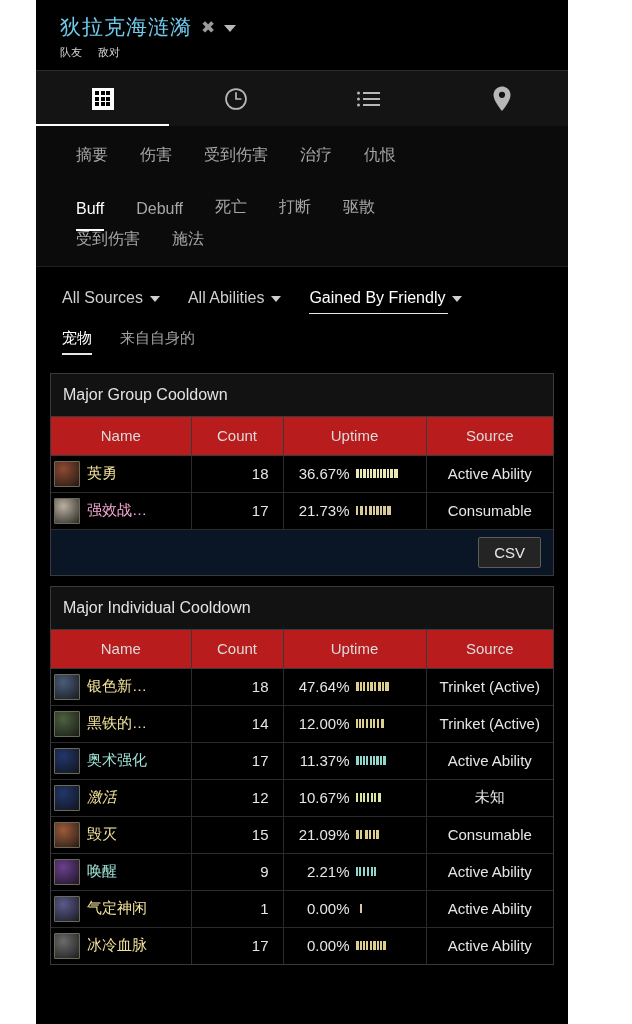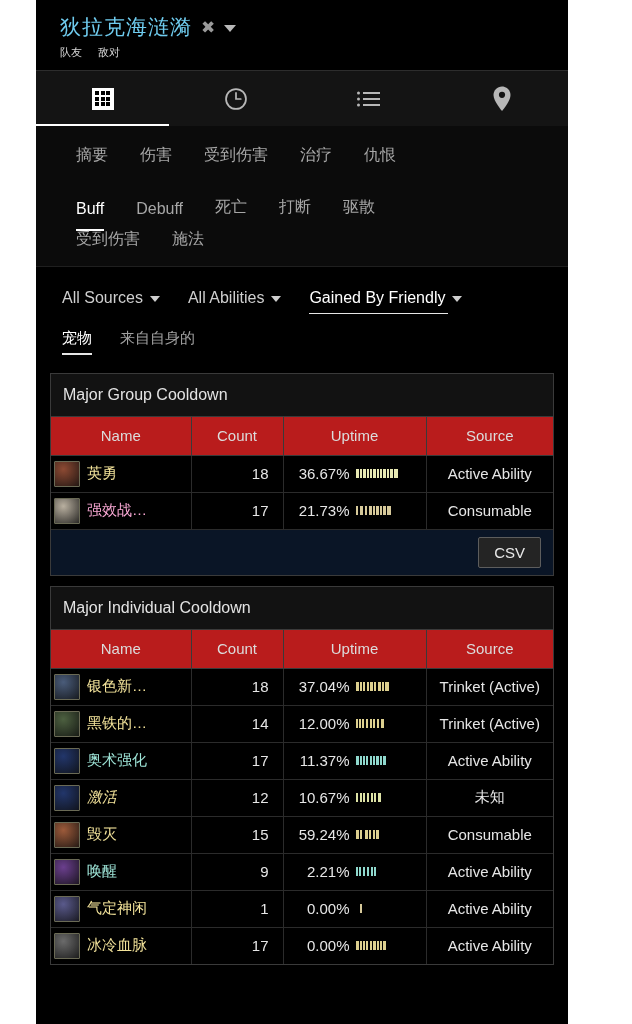--- a/index.html
+++ b/index.html
@@ -359,21 +359,21 @@
           <tr>
             <td class="name-cell">
               <div class="name-inner">
                 <span class="ab-icon" style="background: radial-gradient(circle at 35% 30%, rgb(74, 92, 122), rgb(13, 13, 13) 120%);"></span>
                 <span class="ab-label" style="color: rgb(243, 227, 154);">银色新…</span>
               </div>
             </td>
             <td class="count-cell">18</td>
             <td class="up-cell">
               <div class="up-inner">
-                <span class="up-pct">37.04%</span>
+                <span class="up-pct">47.64%</span>
                 <span class="up-bar">
                   <i style="width: 3px; background: rgb(221, 208, 143);"></i>
                   <i style="width: 2px; background: rgb(221, 208, 143);"></i>
                   <i style="width: 2px; background: rgb(221, 208, 143);"></i>
                   <i style="width: 0px; background: transparent;"></i>
                   <i style="width: 2px; background: rgb(221, 208, 143);"></i>
                   <i style="width: 3px; background: rgb(221, 208, 143);"></i>
                   <i style="width: 2px; background: rgb(221, 208, 143);"></i>
                   <i style="width: 0px; background: transparent;"></i>
                   <i style="width: 3px; background: rgb(221, 208, 143);"></i>
@@ -471,21 +471,21 @@
           <tr>
             <td class="name-cell">
               <div class="name-inner">
                 <span class="ab-icon" style="background: radial-gradient(circle at 35% 30%, rgb(156, 90, 58), rgb(13, 13, 13) 120%);"></span>
                 <span class="ab-label" style="color: rgb(243, 227, 154);">毁灭</span>
               </div>
             </td>
             <td class="count-cell">15</td>
             <td class="up-cell">
               <div class="up-inner">
-                <span class="up-pct">59.24%</span>
+                <span class="up-pct">21.09%</span>
                 <span class="up-bar">
                   <i style="width: 3px; background: rgb(221, 208, 143);"></i>
                   <i style="width: 2px; background: rgb(221, 208, 143);"></i>
                   <i style="width: 0px; background: transparent;"></i>
                   <i style="width: 0px; background: transparent;"></i>
                   <i style="width: 3px; background: rgb(221, 208, 143);"></i>
                   <i style="width: 2px; background: rgb(221, 208, 143);"></i>
                   <i style="width: 0px; background: transparent;"></i>
                   <i style="width: 2px; background: rgb(221, 208, 143);"></i>
                   <i style="width: 3px; background: rgb(221, 208, 143);"></i>

